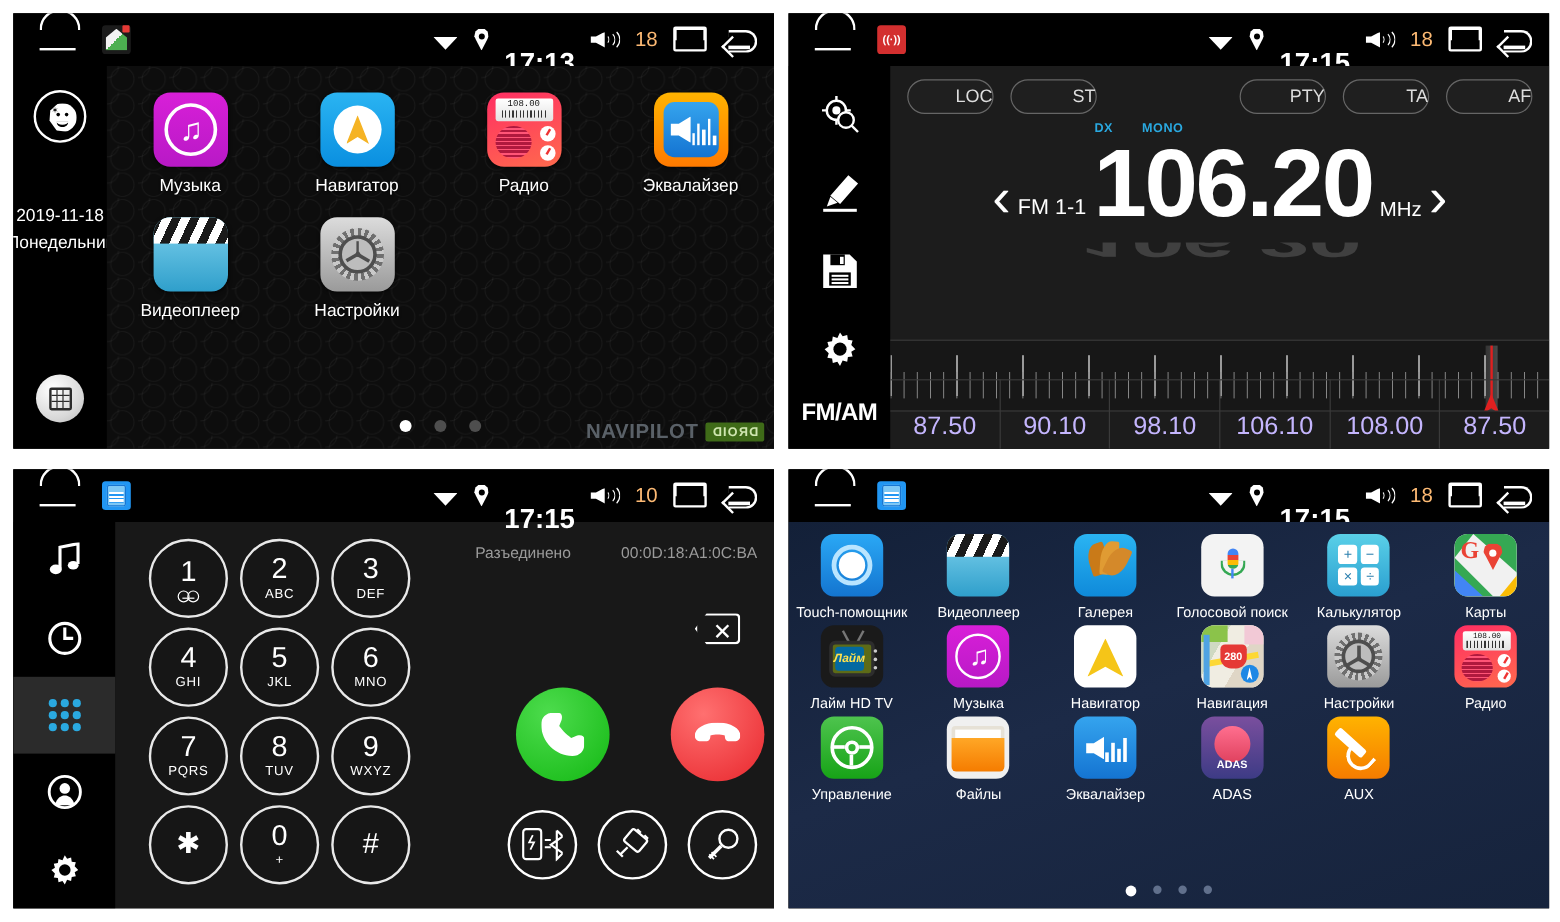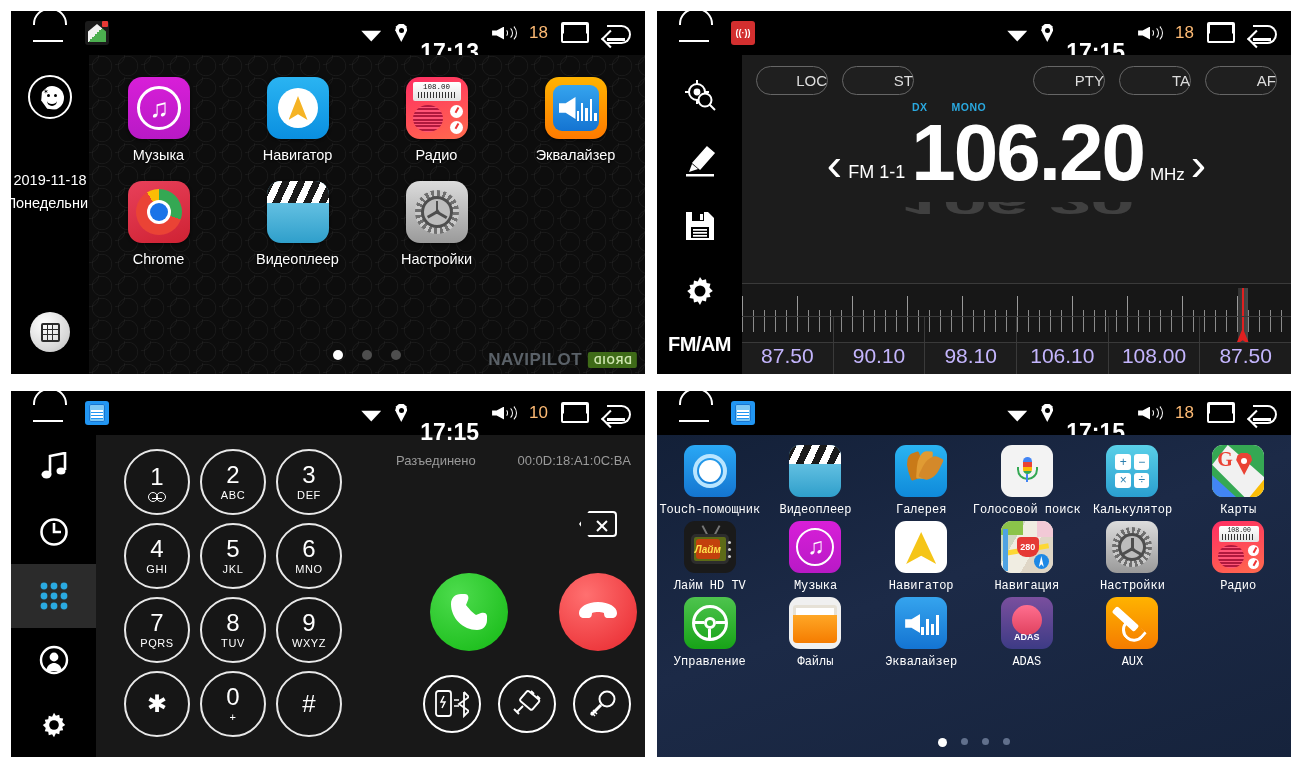--- a/index.html
+++ b/index.html
@@ -318,21 +318,21 @@
   .act1 { left:327px; } .act2 { left:402px; } .act3 { left:477px; }
 
   
   .apps-body { height:322px;
     background: linear-gradient(160deg,#132038 0%, #1c2a47 45%, #16233c 100%);
     position:relative; }
   .apps-grid { position:absolute; left:0; right:0; top:10px;
     display:grid; grid-template-columns:repeat(6,1fr); row-gap:4px; justify-items:center; }
   .app2 { display:flex; flex-direction:column; align-items:center; gap:6px; width:105px; }
   .app2 .ico { width:52px; height:52px; border-radius:11px; position:relative; overflow:hidden; }
-  .app2 .lbl { color:#fff; font-size:12px; white-space:nowrap;font-family:Liberation Mono, monospace; }
+  .app2 .lbl { color:#fff; font-size:12px; white-space:nowrap; }
   .dots4 { position:absolute; bottom:10px; left:0; right:0; display:flex; justify-content:center; gap:14px; }
   .dots4 .d { width:7px;height:7px;border-radius:50%; background:#61708c; }
   .dots4 .d.on{ width:9px;height:9px;background:#fff; }
 
   .ic-touch { background:linear-gradient(180deg,#2aa8f5,#1475d0); }
   .ic-touch .r1{ position:absolute; left:9px; top:9px; width:34px;height:34px;border-radius:50%;
     border:4px solid #b9e5ff; }
   .ic-touch .r2{ position:absolute; left:15px; top:15px; width:22px;height:22px;border-radius:50%;
     background:#fff; }
   .ic-cam { background:linear-gradient(180deg,#6d6d6d,#2f2f2f); }
@@ -367,21 +367,21 @@
   .ic-maps .gl{ position:absolute; left:5px; top:3px; color:#ea4335; font-size:20px;
     font-weight:bold; font-family:"Liberation Serif", serif; }
   .ic-maps .pin{ position:absolute; left:24px; top:8px; width:16px;height:22px; background:#ea4335;
     clip-path: polygon(50% 100%, 14% 50%, 0 32%, 8% 11%, 30% 0, 70% 0, 92% 11%, 100% 32%, 86% 50%); }
   .ic-maps .pin::after{ content:''; position:absolute; left:5px; top:5px; width:6px;height:6px;
     background:#fff; border-radius:50%; }
   .ic-tv { background:#1a1a1a; }
   .ic-tv .box{ position:absolute; left:7px; top:13px; width:38px;height:30px; border-radius:5px;
     background:#5d6b17; border:3px solid #2d2d2d; }
   .ic-tv .scr{ position:absolute; left:12px; top:18px; width:24px;height:20px; border-radius:3px;
-    background:#c2410c; color:#ffe14d; font-size:10px; font-weight:bold; font-style:italic;
+    background:#0369a1; color:#ffe14d; font-size:10px; font-weight:bold; font-style:italic;
     display:flex; align-items:center; justify-content:center; }
   .ic-tv .ant{ position:absolute; width:2px;height:11px;background:#777; top:4px; }
   .ic-tv .a1{ left:20px; transform:rotate(-28deg);} .ic-tv .a2{ left:32px; transform:rotate(28deg);}
   .ic-tv .dt{ position:absolute; right:5px; width:3px;height:3px;border-radius:50%;background:#ccc; }
   .ic-tv .d1{ top:20px;} .ic-tv .d2{ top:27px;} .ic-tv .d3{ top:34px;}
   .ic-nav2 { background:#fff; }
   .ic-nav2 .arw{ position:absolute; left:11px; top:11px; width:30px; height:32px;
     background:#f5c518; clip-path: polygon(50% 0, 100% 100%, 50% 74%, 0 100%); }
   .ic-nav3 { background:#e8e4d8; }
   .ic-nav3 .rd{ position:absolute; left:0; top:0; width:100%;height:100%;
@@ -517,28 +517,20 @@
                   <i style="height:10px"></i>
                   <i style="height:18px"></i>
                   <i style="height:13px"></i>
                   <i style="height:22px"></i>
                   <i style="height:8px"></i>
                 </div>
             </div>
             <div class="lbl">Эквалайзер</div>
           </div>
 
-          <div class="app">
-            <div class="ico ic-chrome">
-              <div class="c"></div>
-                <div class="c2"></div>
-                <div class="c3"></div>
-            </div>
-            <div class="lbl">Chrome</div>
-          </div>
 
           <div class="app">
             <div class="ico ic-video">
               <div class="board"></div>
             </div>
             <div class="lbl">Видеоплеер</div>
           </div>
 
           <div class="app">
             <div class="ico ic-set">

